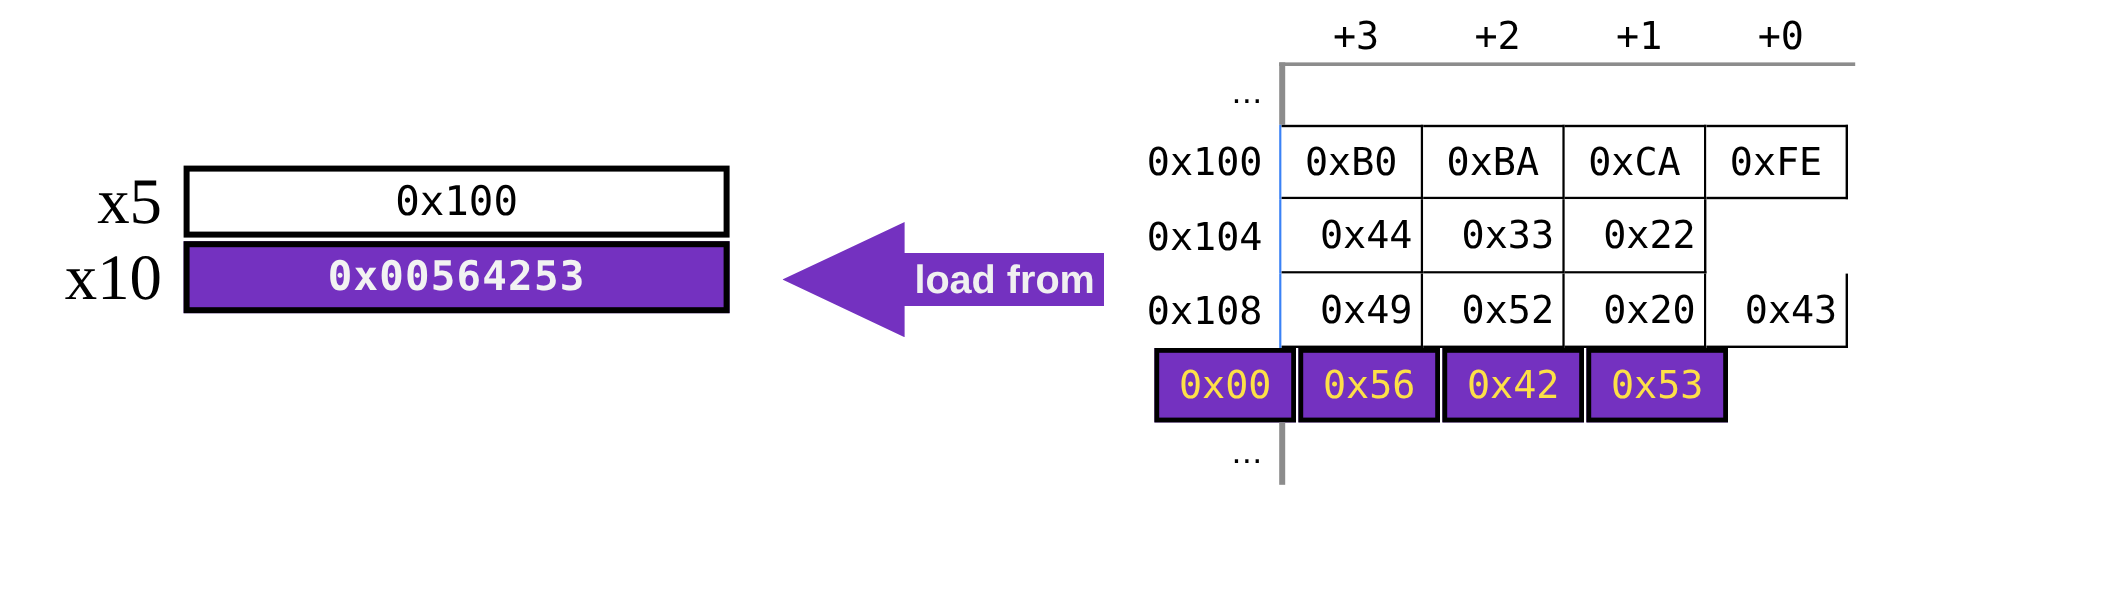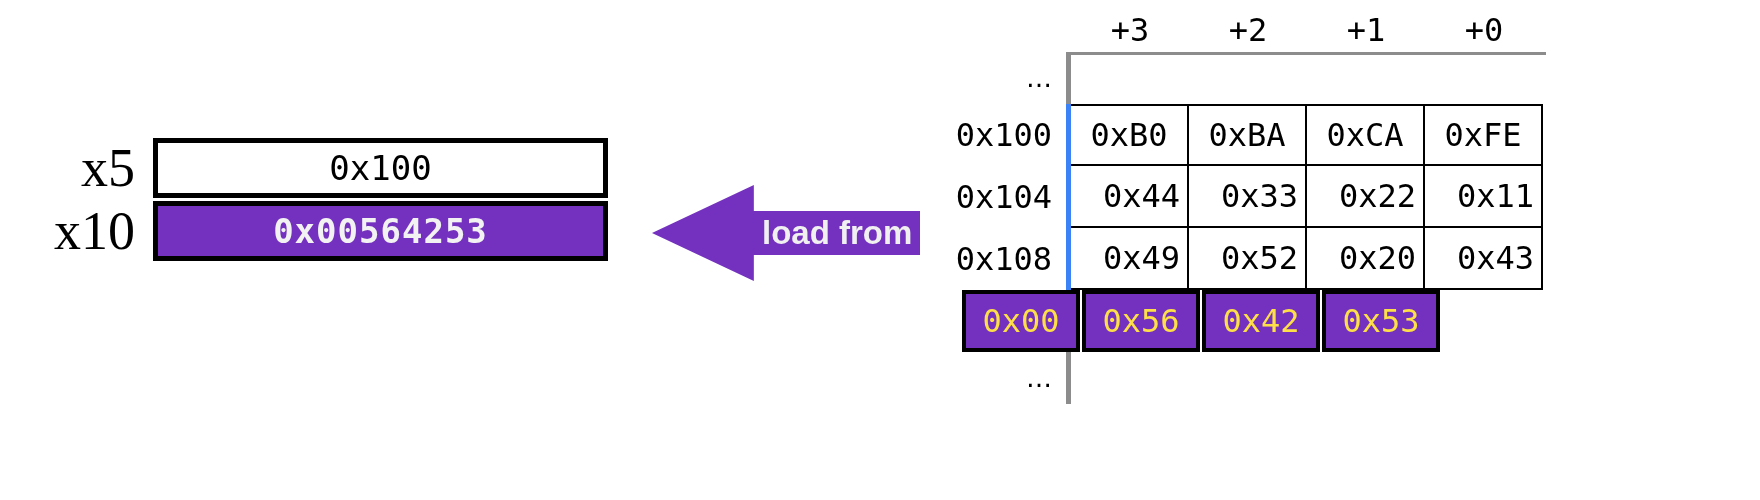--- a/index.html
+++ b/index.html
@@ -130,21 +130,21 @@
     display: flex;
     align-items: stretch;
   }
   .mem-row .addr-gutter {
     display: flex;
     align-items: center;
     justify-content: flex-end;
   }
   .cells {
     display: flex;
-    border-left: 5px solid #3b82f6;
+    border-left: 2px solid #3b82f6;
   }
   .cell {
     width: 118px;
     flex: 0 0 118px;
     height: 62px;
     box-sizing: border-box;
     border-top: 2px solid #000000;
     border-right: 2px solid #000000;
     border-bottom: 2px solid #000000;
     display: flex;
@@ -251,21 +251,20 @@
       <div class="cell">0xFE</div>
     </div>
   </div>
 
   <div class="mem-row stacked">
     <div class="addr-gutter">0x104</div>
     <div class="cells">
       <div class="cell">0x44</div>
       <div class="cell">0x33</div>
       <div class="cell">0x22</div>
-      <div class="cell">0x11</div>
     </div>
   </div>
 
   <div class="mem-row stacked">
     <div class="addr-gutter">0x108</div>
     <div class="cells">
       <div class="cell">0x49</div>
       <div class="cell">0x52</div>
       <div class="cell">0x20</div>
       <div class="cell">0x43</div>

